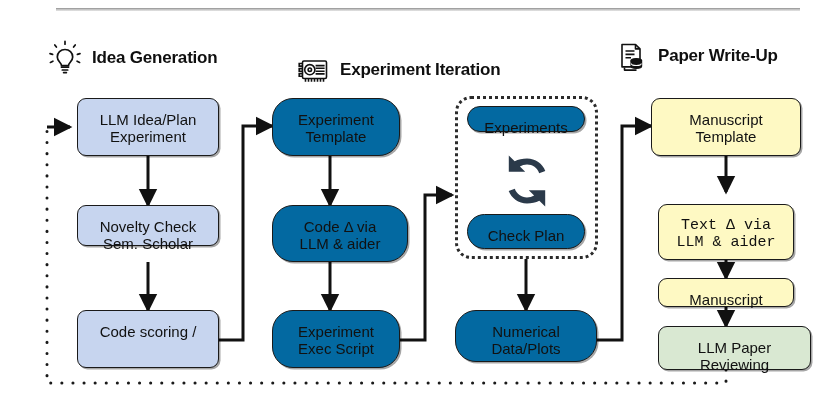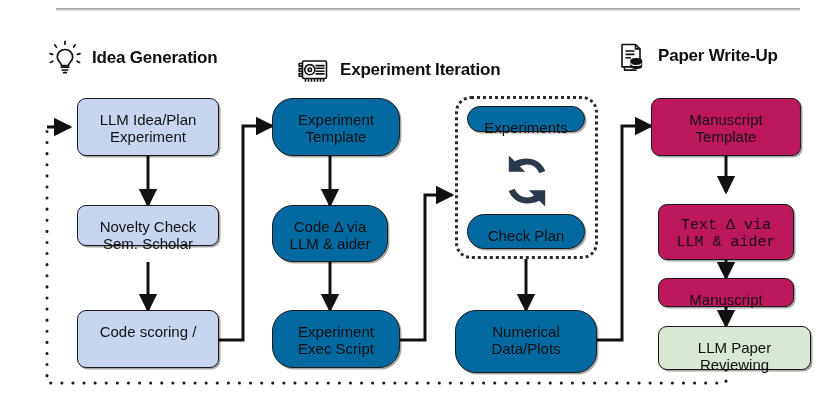--- a/index.html
+++ b/index.html
@@ -20,21 +20,21 @@
   .hicon{width:34px;height:36px;position:relative;flex:0 0 auto;}
 
   
   .node{position:absolute;box-sizing:border-box;border:1.6px solid #1a1a1a;
         border-radius:9px;display:flex;align-items:flex-start;justify-content:center;
         text-align:center;font-size:15px;line-height:1.16;color:#111;
         box-shadow:1.5px 1.5px 0 rgba(0,0,0,.35);padding:12px 4px;}
   .node span{display:block;}
   .blue{background:#c7d5ef;}
   .tan{background:#0369a1;border-radius:21px;}
-  .gray{background:#be185d;}
+  .gray{background:#fef9c3;}
   .green{background:#d9e8d2;}
 
   
   .dotbox{position:absolute;box-sizing:border-box;border:3px dotted #2b2b2b;
           border-radius:16px;background:transparent;}
 
   .cycle{position:absolute;}
 </style>
 </head>
 <body>
@@ -145,21 +145,21 @@
     </div>
   </div>
 
   <div class="node tan" style="left:272px;top:98px;width:128px;height:58px;">
     <div>
       <span>Experiment</span>
       <span>Template</span>
     </div>
   </div>
 
-  <div class="node tan" style="left:272px;top:205px;width:116px;height:57px;">
+  <div class="node tan" style="left:272px;top:205px;width:136px;height:57px;">
     <div>
       <span>Code Δ via</span>
       <span>LLM &amp; aider</span>
     </div>
   </div>
 
   <div class="node tan" style="left:272px;top:310px;width:128px;height:58px;">
     <div>
       <span>Experiment</span>
       <span>Exec Script</span>
@@ -178,21 +178,21 @@
         <path d="M30 6.5c8.4 0 15.6 5.2 18.3 12.4l-6.1 2.3C40.3 15.9 35.6 12.5 30 12.5c-2.6 0-5 .7-7.1 2l5.3 5.3H11.8V3.4l5.9 5.9C21.2 7.5 25.5 6.5 30 6.5z"></path>
         <path d="M30 51.5c-8.4 0-15.6-5.2-18.3-12.4l6.1-2.3c1.9 5.3 6.6 8.7 12.2 8.7 2.6 0 5-.7 7.1-2l-5.3-5.3h16.4v16.4l-5.9-5.9c-3.5 1.8-7.8 2.8-12.3 2.8z"></path>
       </g>
     </svg>
   </span>
 
   <div class="node tan" style="left:467px;top:214px;width:118px;height:35px;">
     <span>Check Plan</span>
   </div>
 
-  <div class="node tan" style="left:455px;top:310px;width:142px;height:63px;">
+  <div class="node tan" style="left:455px;top:310px;width:142px;height:52px;">
     <div>
       <span>Numerical</span>
       <span>Data/Plots</span>
     </div>
   </div>
 
   <div class="node gray" style="left:651px;top:98px;width:150px;height:58px;">
     <div>
       <span>Manuscript</span>
       <span>Template</span>

